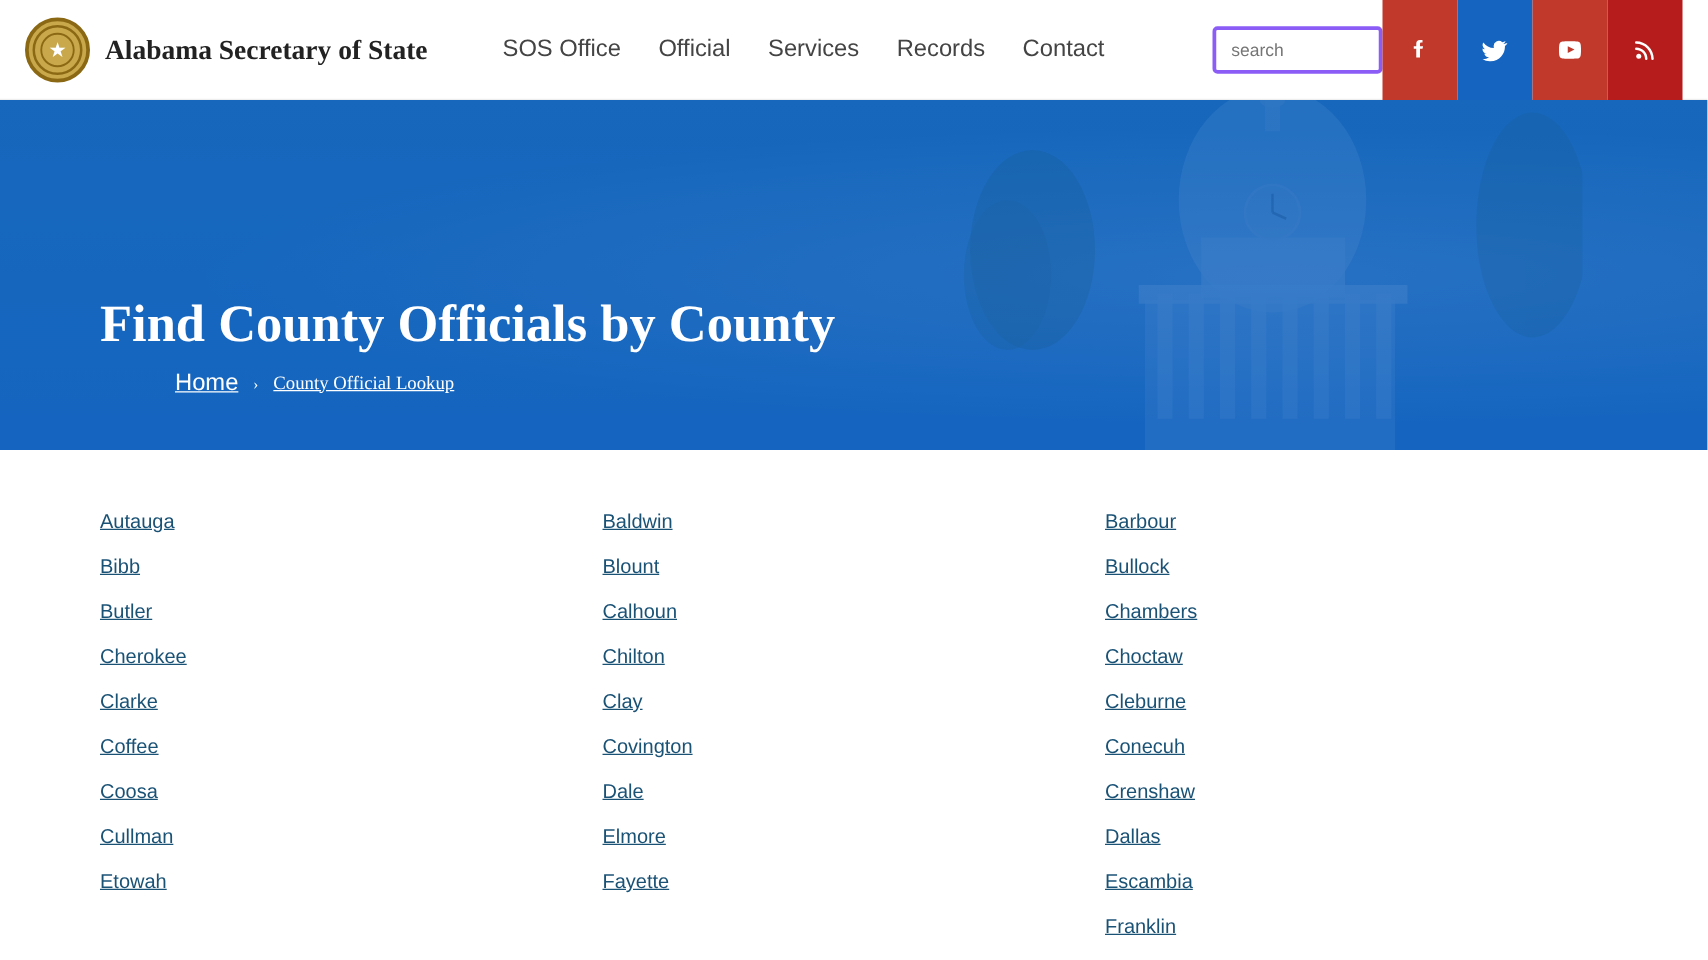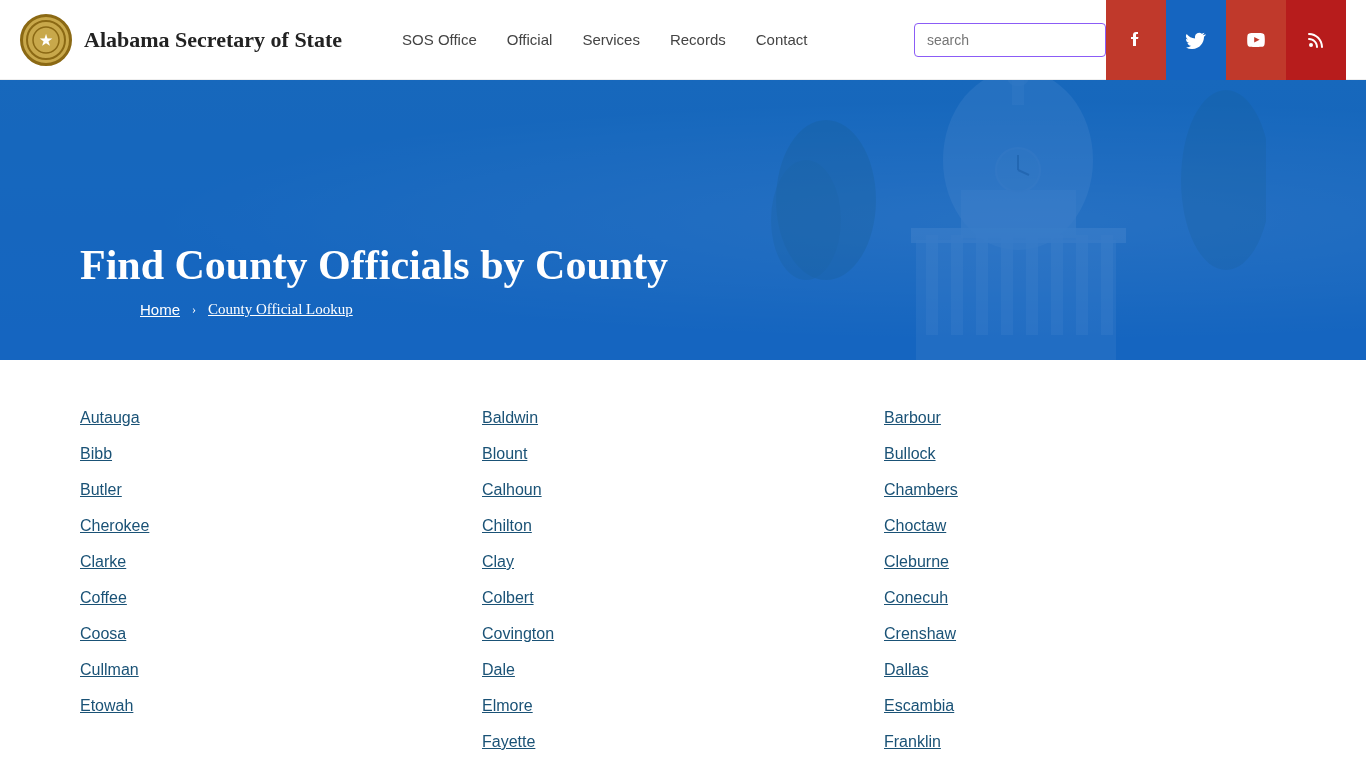--- a/index.html
+++ b/index.html
@@ -46,37 +46,37 @@
     }
     nav {
       display: flex;
       align-items: center;
       gap: 30px;
       margin-left: 60px;
     }
     nav a {
       text-decoration: none;
       color: #444;
-      font-size: 15px;
+      font-size: 19px;
       font-family: Arial, sans-serif;
       font-weight: 500;
       text-align: right;
     }
     .header-right {
       display: flex;
       align-items: center;
       margin-left: auto;
       gap: 0;
     }
     .search-box {
-      border: 1px solid #8b5cf6;
+      border: 3px solid #8b5cf6;
       border-radius: 4px;
       padding: 8px 12px;
       font-size: 14px;
-      width: 192px;
+      width: 136px;
       font-family: Arial, sans-serif;
       color: #999;
       margin-right: 0;
     }
     .social-icons {
       display: flex;
       height: 80px;
     }
     .social-icon {
       width: 60px;
@@ -296,21 +296,20 @@
         <a class="county-link" href="#">Coosa</a>
         <a class="county-link" href="#">Cullman</a>
         <a class="county-link" href="#">Etowah</a>
       </div>
     <div class="county-column" id="col2">
         <a class="county-link" href="#">Baldwin</a>
         <a class="county-link" href="#">Blount</a>
         <a class="county-link" href="#">Calhoun</a>
         <a class="county-link" href="#">Chilton</a>
         <a class="county-link" href="#">Clay</a>
-        <a class="county-link" href="#">Colbert</a>
         <a class="county-link" href="#">Covington</a>
         <a class="county-link" href="#">Dale</a>
         <a class="county-link" href="#">Elmore</a>
         <a class="county-link" href="#">Fayette</a>
       </div>
     <div class="county-column" id="col3">
         <a class="county-link" href="#">Barbour</a>
         <a class="county-link" href="#">Bullock</a>
         <a class="county-link" href="#">Chambers</a>
         <a class="county-link" href="#">Choctaw</a>

